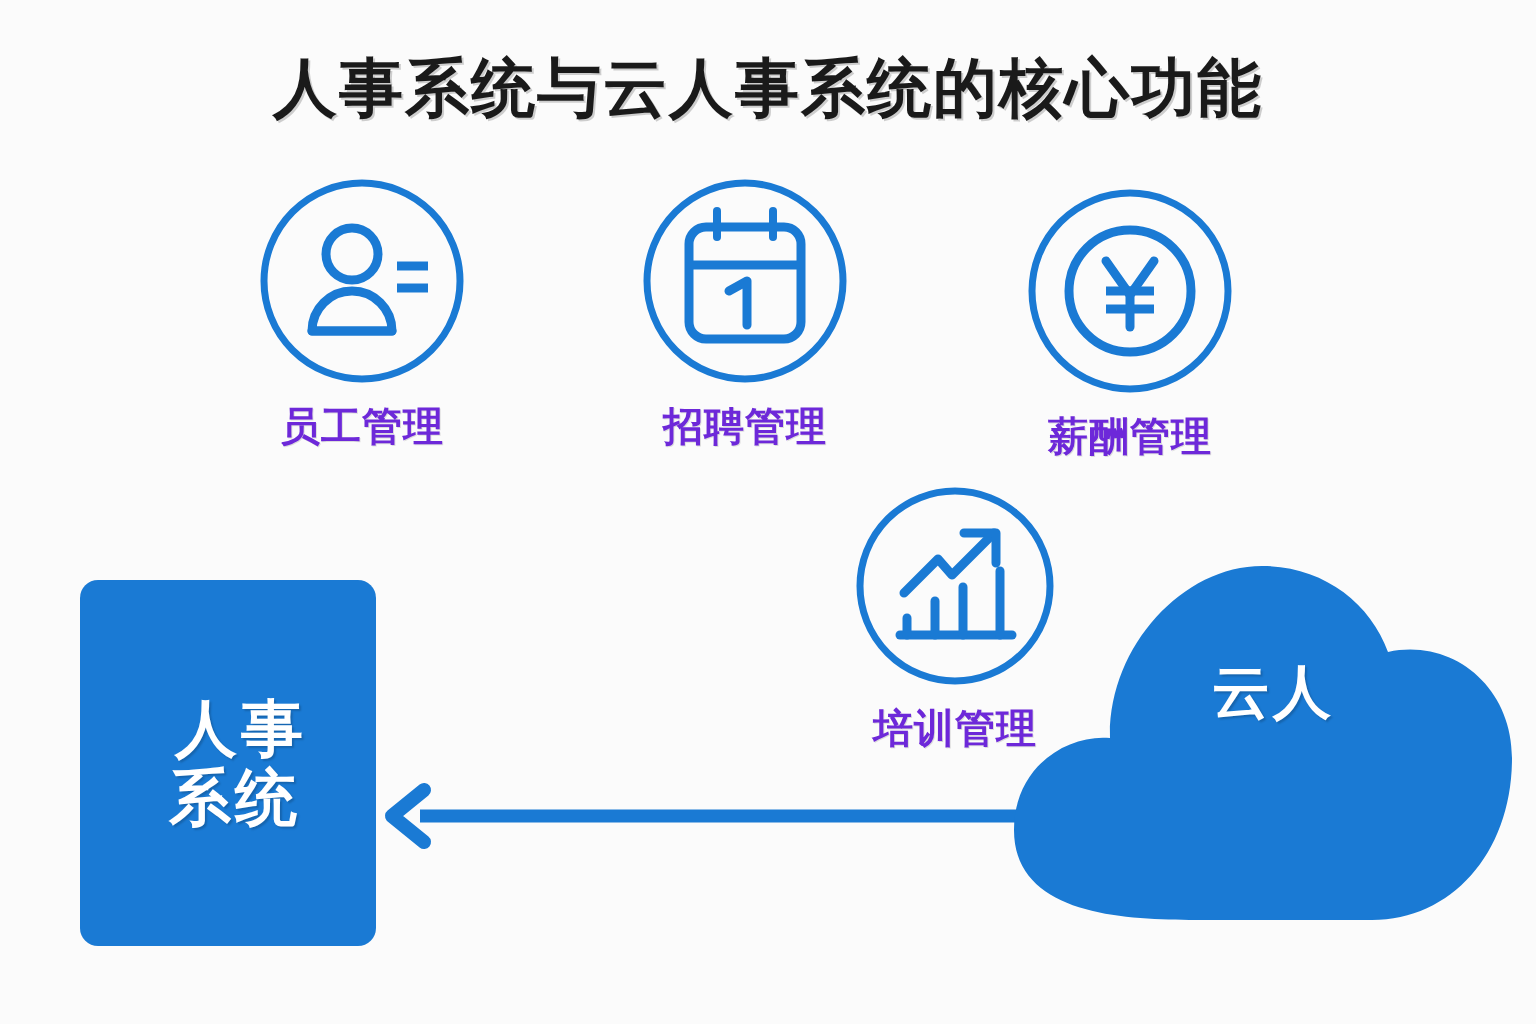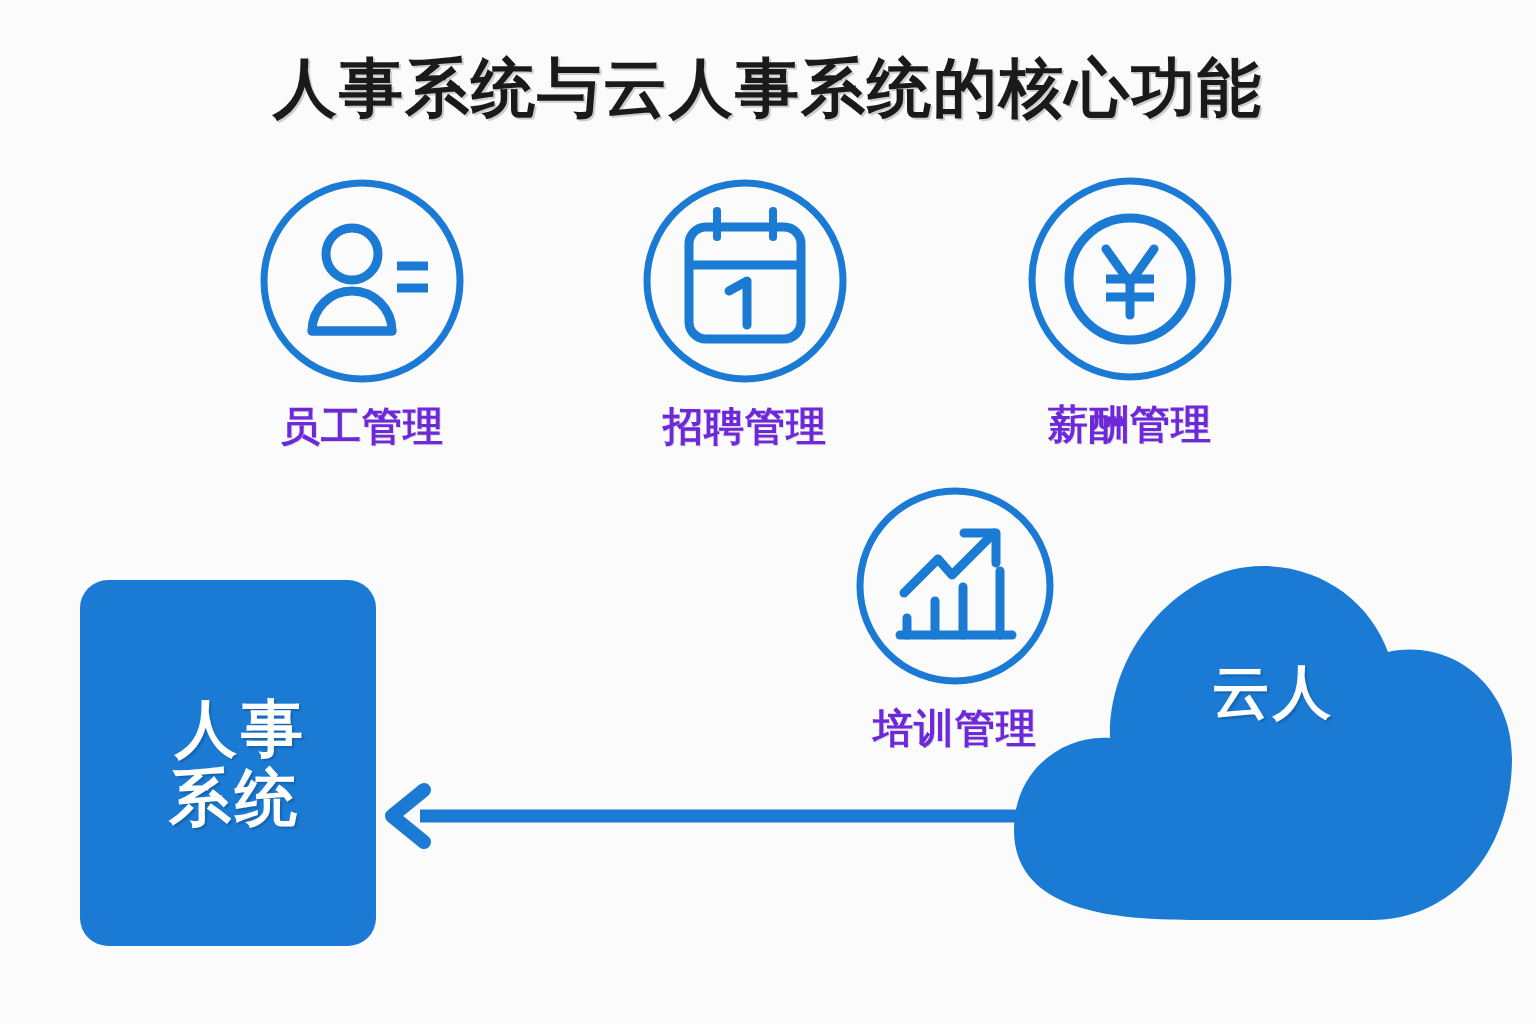--- a/index.html
+++ b/index.html
@@ -63,36 +63,36 @@
     color: #6d28d9;
     letter-spacing: 1px;
     white-space: nowrap;
     text-shadow: 1px 1px 0 rgba(0,0,0,0.12);
     font-family: "Liberation Sans", "DejaVu Sans", sans-serif;
   }
 
   
   #feature-0 { left: 237px; top: 175px; }
   #feature-1 { left: 620px; top: 175px; }
-  #feature-2 { left: 1005px; top: 173px; }
+  #feature-2 { left: 1005px; top: 185px; }
   
   #feature-3 { left: 417px; top: 483px; }
   #feature-4 { left: 830px; top: 483px; }
   #feature-3 .circle-wrap, #feature-4 .circle-wrap { width: 206px; height: 206px; }
   #feature-3 .circle-wrap svg, #feature-4 .circle-wrap svg { width: 206px; height: 206px; }
 
   
   .hr-box {
     position: absolute;
     left: 80px;
     top: 580px;
     width: 296px;
     height: 366px;
     background: #1a7ad4;
-    border-radius: 28px;
+    border-radius: 18px;
     display: flex;
     flex-direction: column;
     align-items: center;
     justify-content: center;
   }
   .hr-box .bx-line {
     color: #ffffff;
     font-size: 62px;
     font-weight: 700;
     line-height: 1.05;

